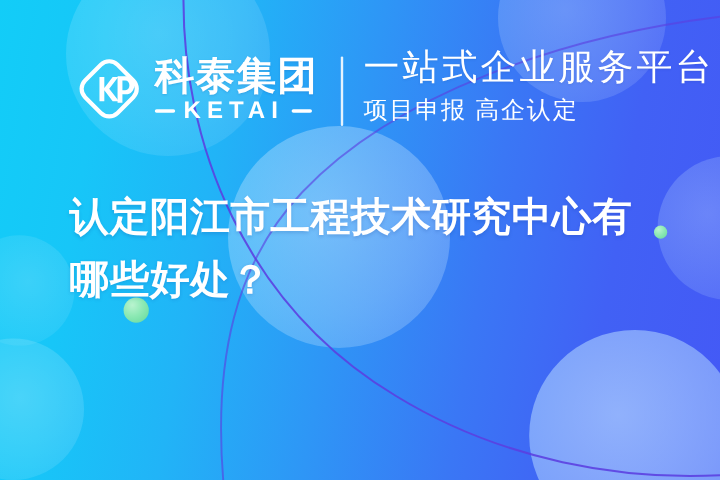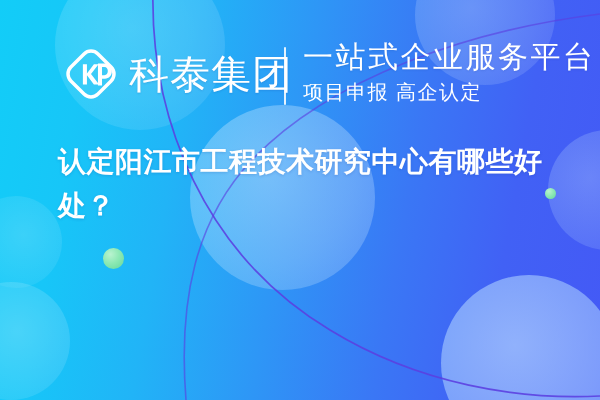--- a/index.html
+++ b/index.html
@@ -127,22 +127,22 @@
     flex: 0 0 58px;
     margin-right: 9px;
   }
   .brand-block {
     display: flex;
     flex-direction: column;
     justify-content: center;
   }
   .brand-cn {
     color: #ffffff;
-    font-size: 40px;
-    font-weight: normal;
+    font-size: 33px;
+    font-weight: bold;
     letter-spacing: 1px;
     line-height: 1.02;
     white-space: nowrap;
     text-shadow: 0 1px 2px rgba(20,60,150,0.18);
   }
   .brand-en-row {
     display: flex;
     align-items: center;
     margin-top: 3px;
     white-space: nowrap;
@@ -195,24 +195,24 @@
     letter-spacing: 1.5px;
     line-height: 1.2;
     margin-top: 6px;
     white-space: nowrap;
   }
 
   
   .headline {
     position: absolute;
     left: 58px;
-    top: 140px;
+    top: 155px;
     width: 500px;
     color: #ffffff;
-    font-size: 28px;
+    font-size: 33px;
     font-weight: bold;
     line-height: 1.58;
     letter-spacing: 0.5px;
     text-shadow: 0 1px 3px rgba(20,60,150,0.20);
   }
 </style>
 </head>
 <body>
 
 <div id="banner">
@@ -241,20 +241,25 @@
       </g>
       <g fill="#ffffff">
         <path d="M36 33 L43 33 L43 49 L55 33 L63 33 L50 50 L64 68 L55 68 L43 52 L43 68 L36 68 Z"></path>
         <path d="M62 32 L62 70 L69 70 L69 58 L74 58 C81 58 86 53 86 45 C86 37 81 32 74 32 Z
                  M69 38 L73 38 C77 38 79 41 79 45 C79 49 77 52 73 52 L69 52 Z"></path>
       </g>
     </svg>
 
     <div class="brand-block">
       <div class="brand-cn">科泰集团</div>
+      <div class="brand-en-row">
+        <span class="brand-en-rule"></span>
+        <span class="brand-en">KETAI</span>
+        <span class="brand-en-rule"></span>
+      </div>
     </div>
   </div>
 
   <div class="v-divider"></div>
 
   <div class="tagline-block">
     <div class="tagline-main">一站式企业服务平台</div>
     <div class="tagline-sub">项目申报 高企认定</div>
   </div>
 

